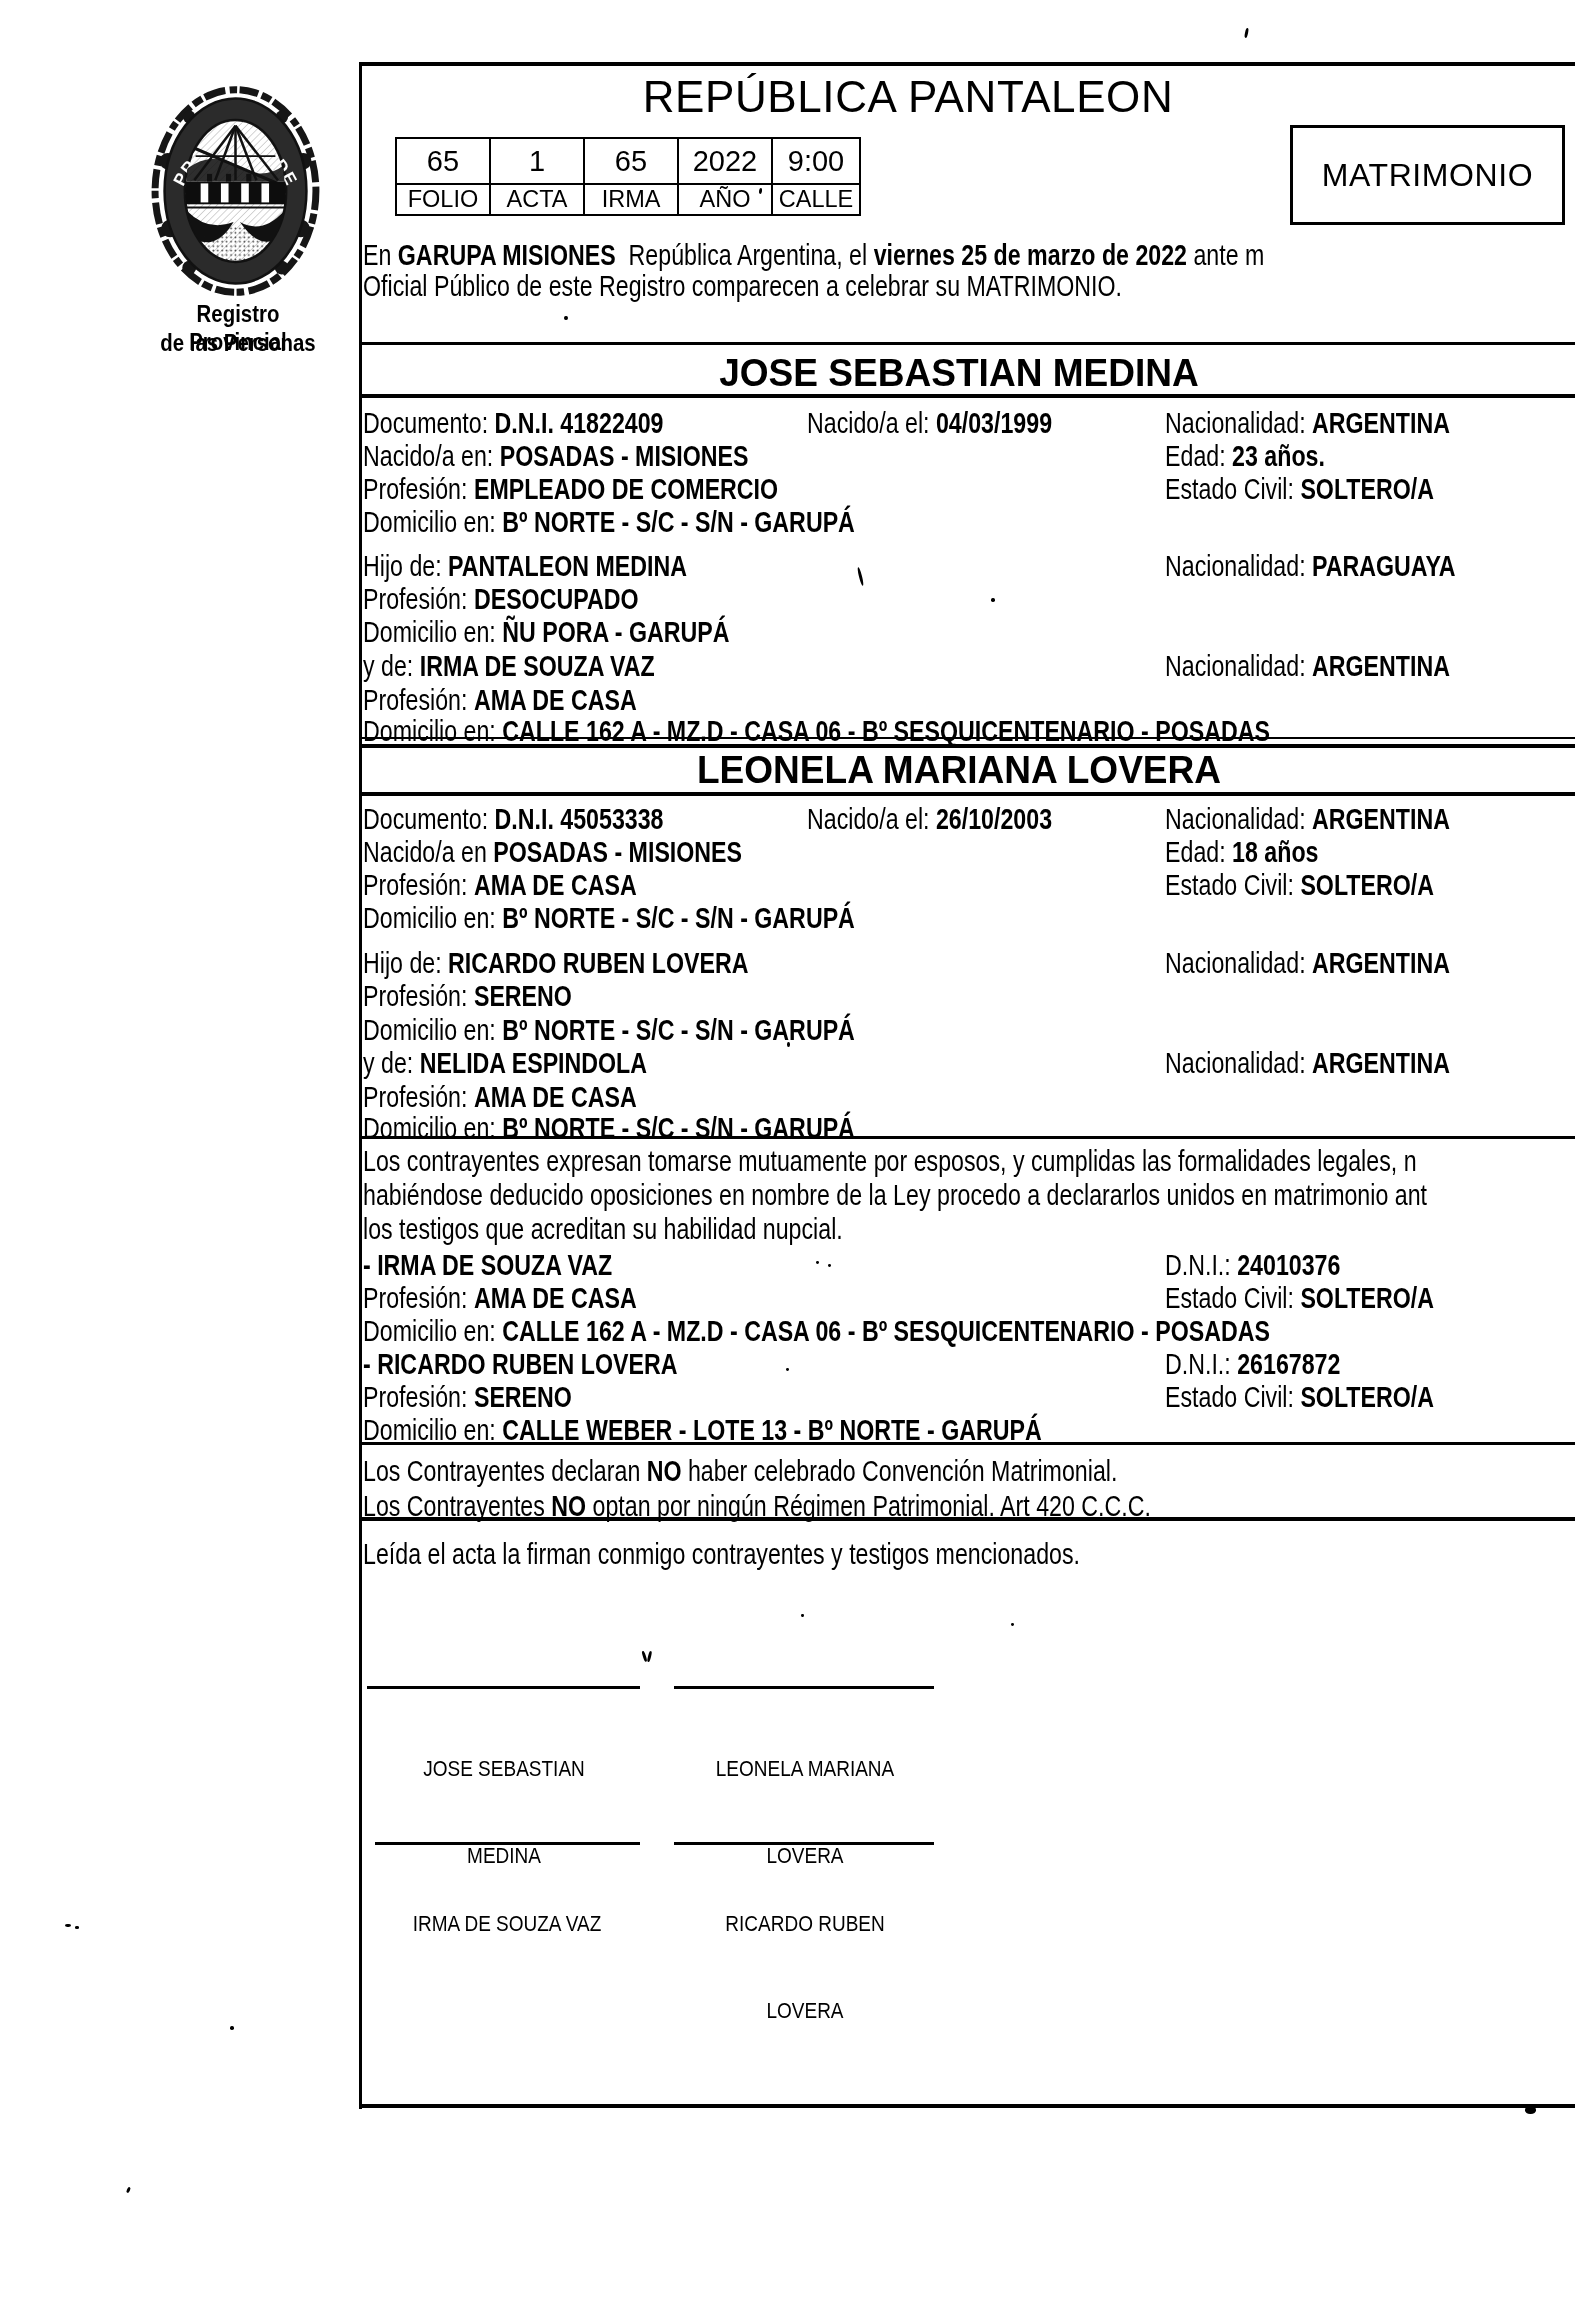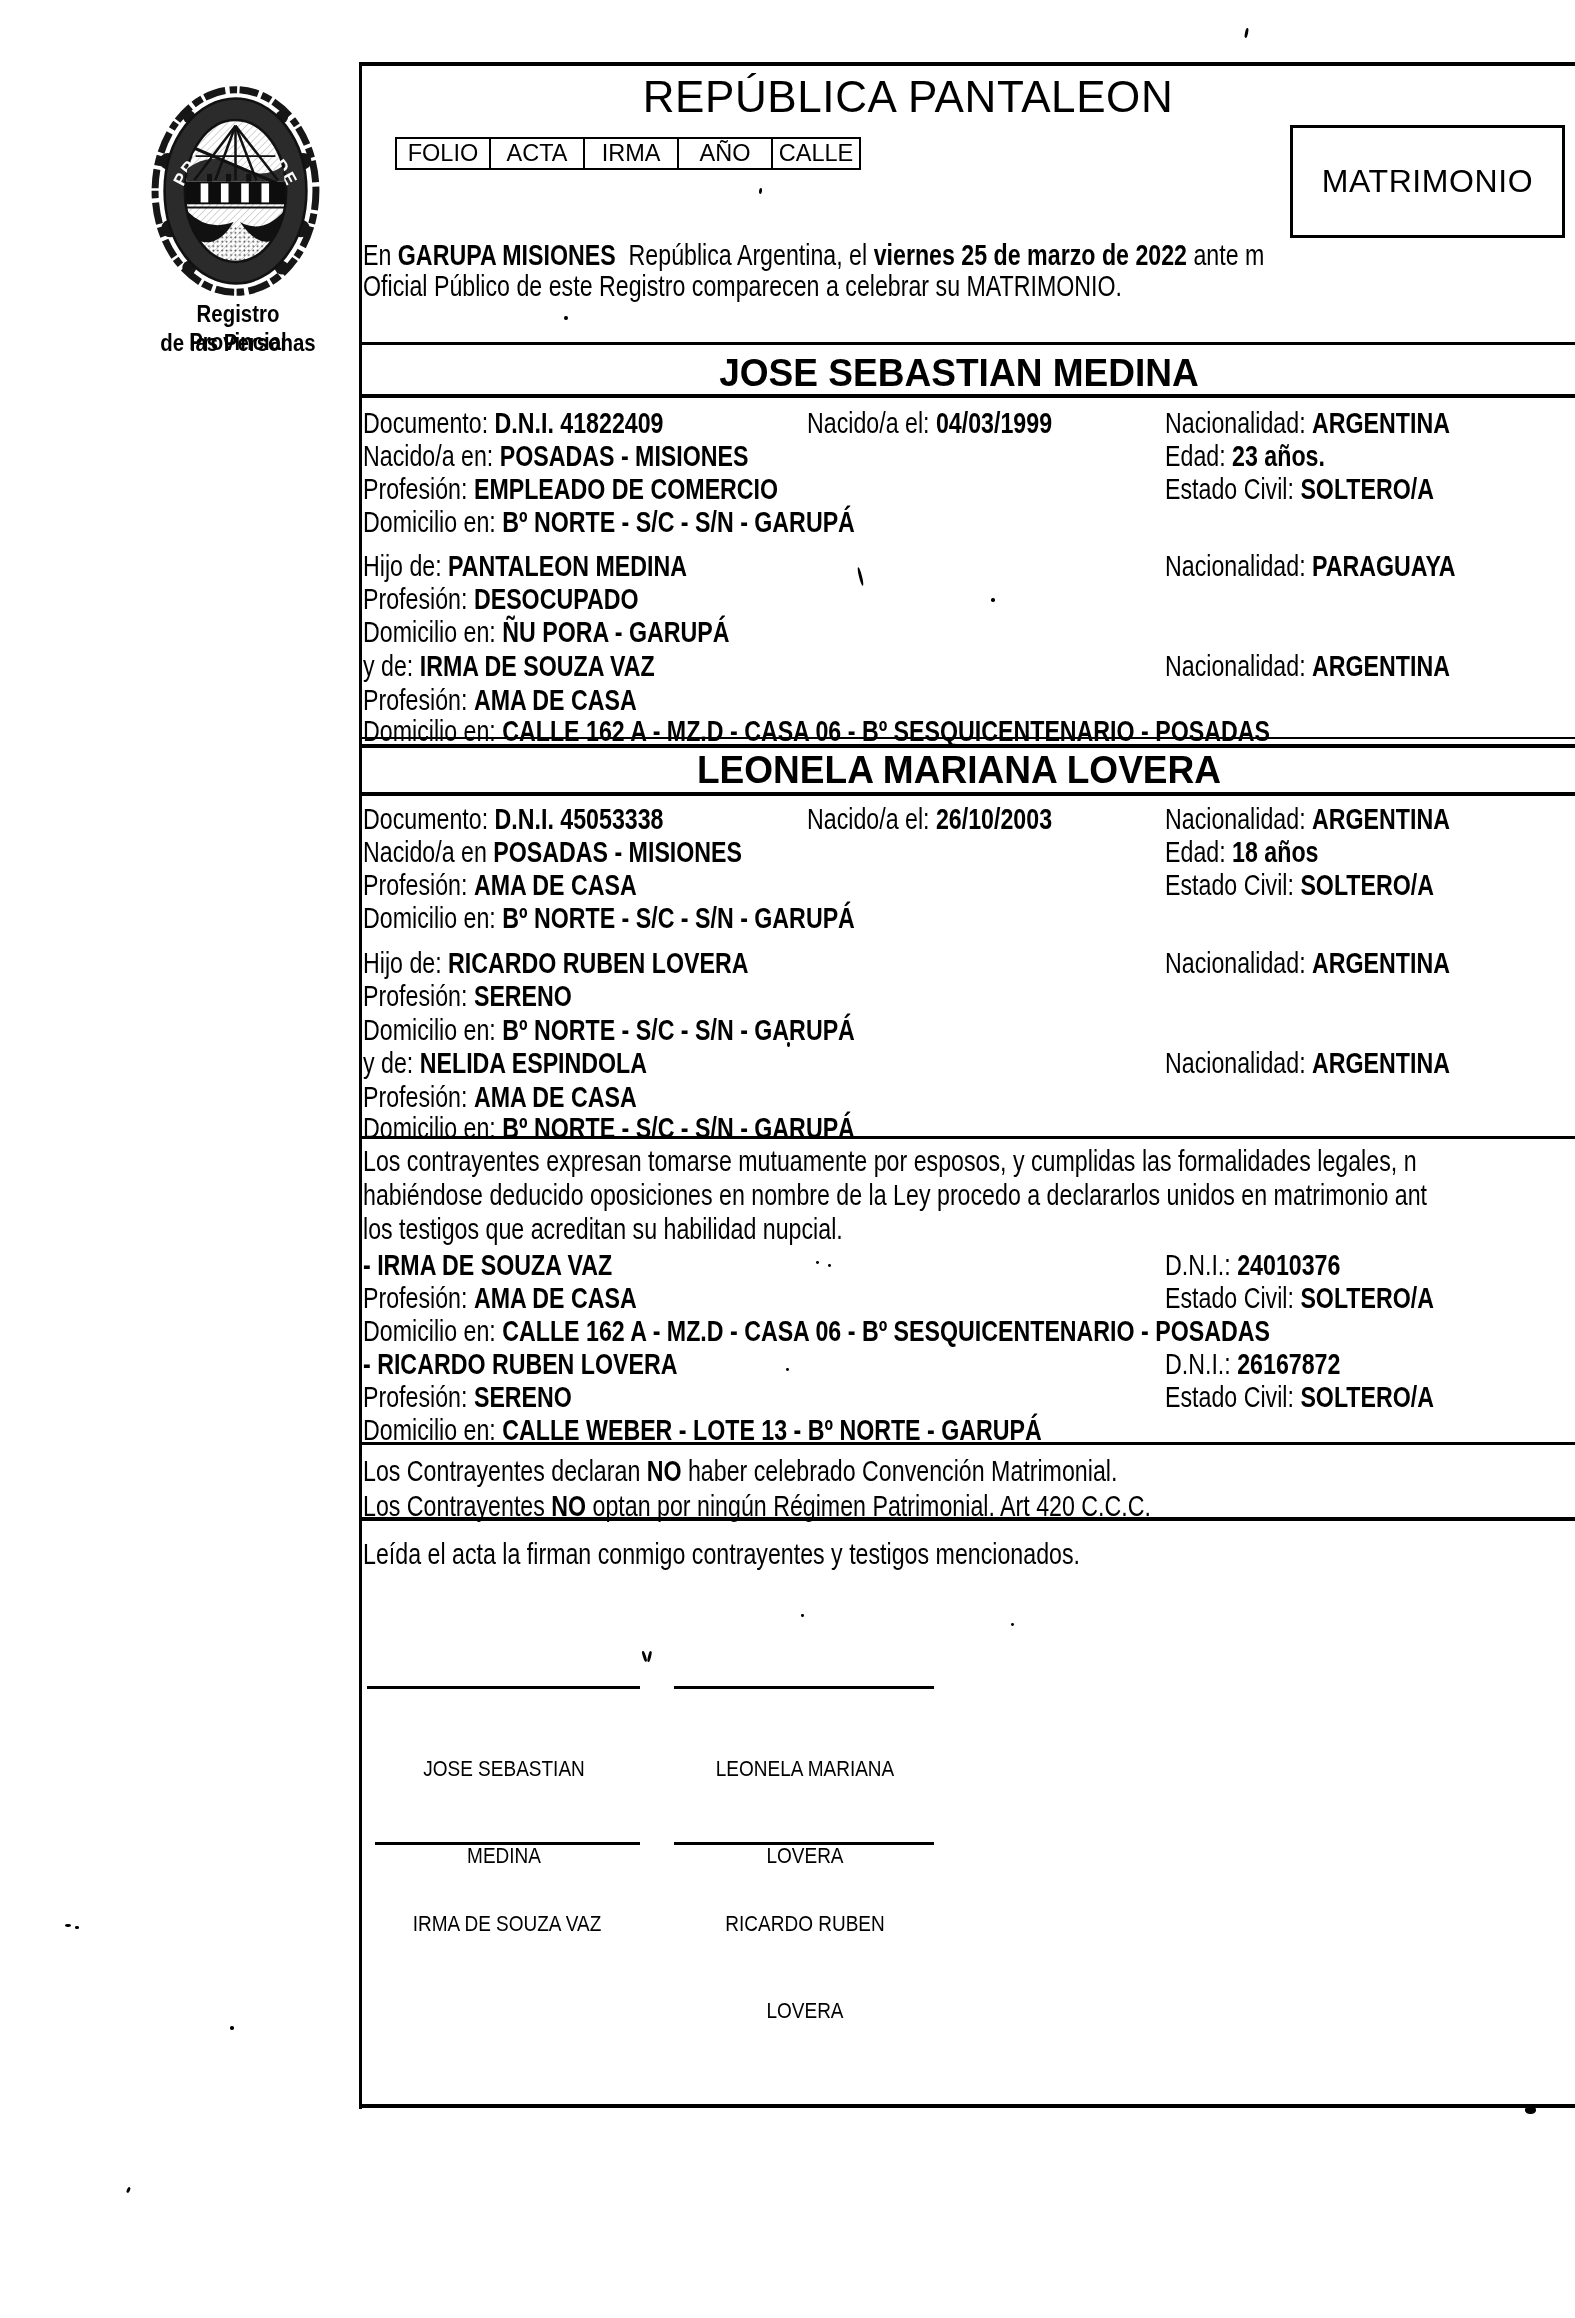--- a/index.html
+++ b/index.html
@@ -30,21 +30,21 @@
   }
   .section-title{
     position:absolute;
     font-size:39px;
     font-weight:bold;
     white-space:nowrap;
     transform:translateX(-50%) scaleX(0.95);
   }
   .stamp-box{
     position:absolute;
-    left:1290px;top:125px;width:275px;height:113px;
+    left:1290px;top:125px;width:275px;height:100px;
     border:3.2px solid #000;
     box-sizing:border-box;
     display:flex;align-items:center;justify-content:center;
     font-size:32px;letter-spacing:0.6px;
   }
   .reg-table{
     position:absolute;left:395px;top:137px;
     border-collapse:collapse;table-layout:fixed;
   }
   .reg-table td{
@@ -147,20 +147,27 @@
 
 <table class="reg-table">
   <colgroup>
       <col style="width:94px">
       <col style="width:94px">
       <col style="width:94px">
       <col style="width:94px">
       <col style="width:88px">
     </colgroup>
   <tbody>
+      <tr class="val">
+    <td>65</td>
+    <td>1</td>
+    <td>65</td>
+    <td>2022</td>
+    <td>9:00</td>
+  </tr>
   <tr class="lab">
     <td>FOLIO</td>
     <td>ACTA</td>
     <td>IRMA</td>
     <td>AÑO</td>
     <td>CALLE</td>
   </tr>
 </tbody>
   </table>
 

